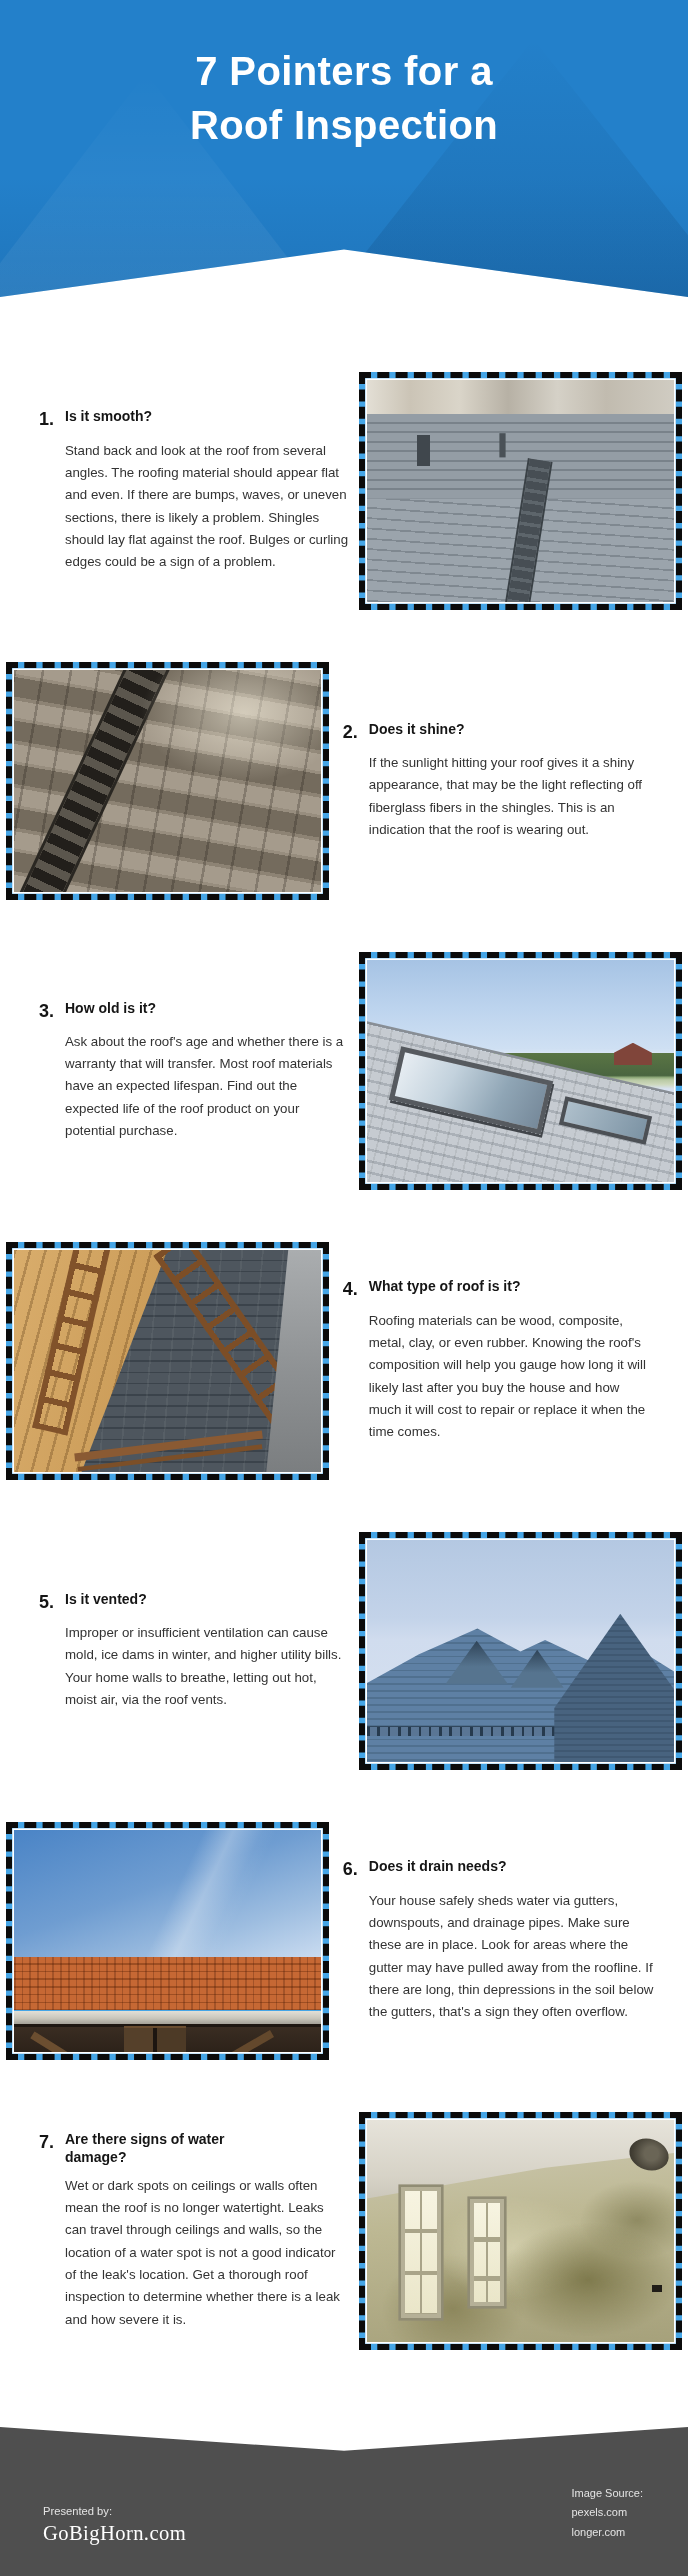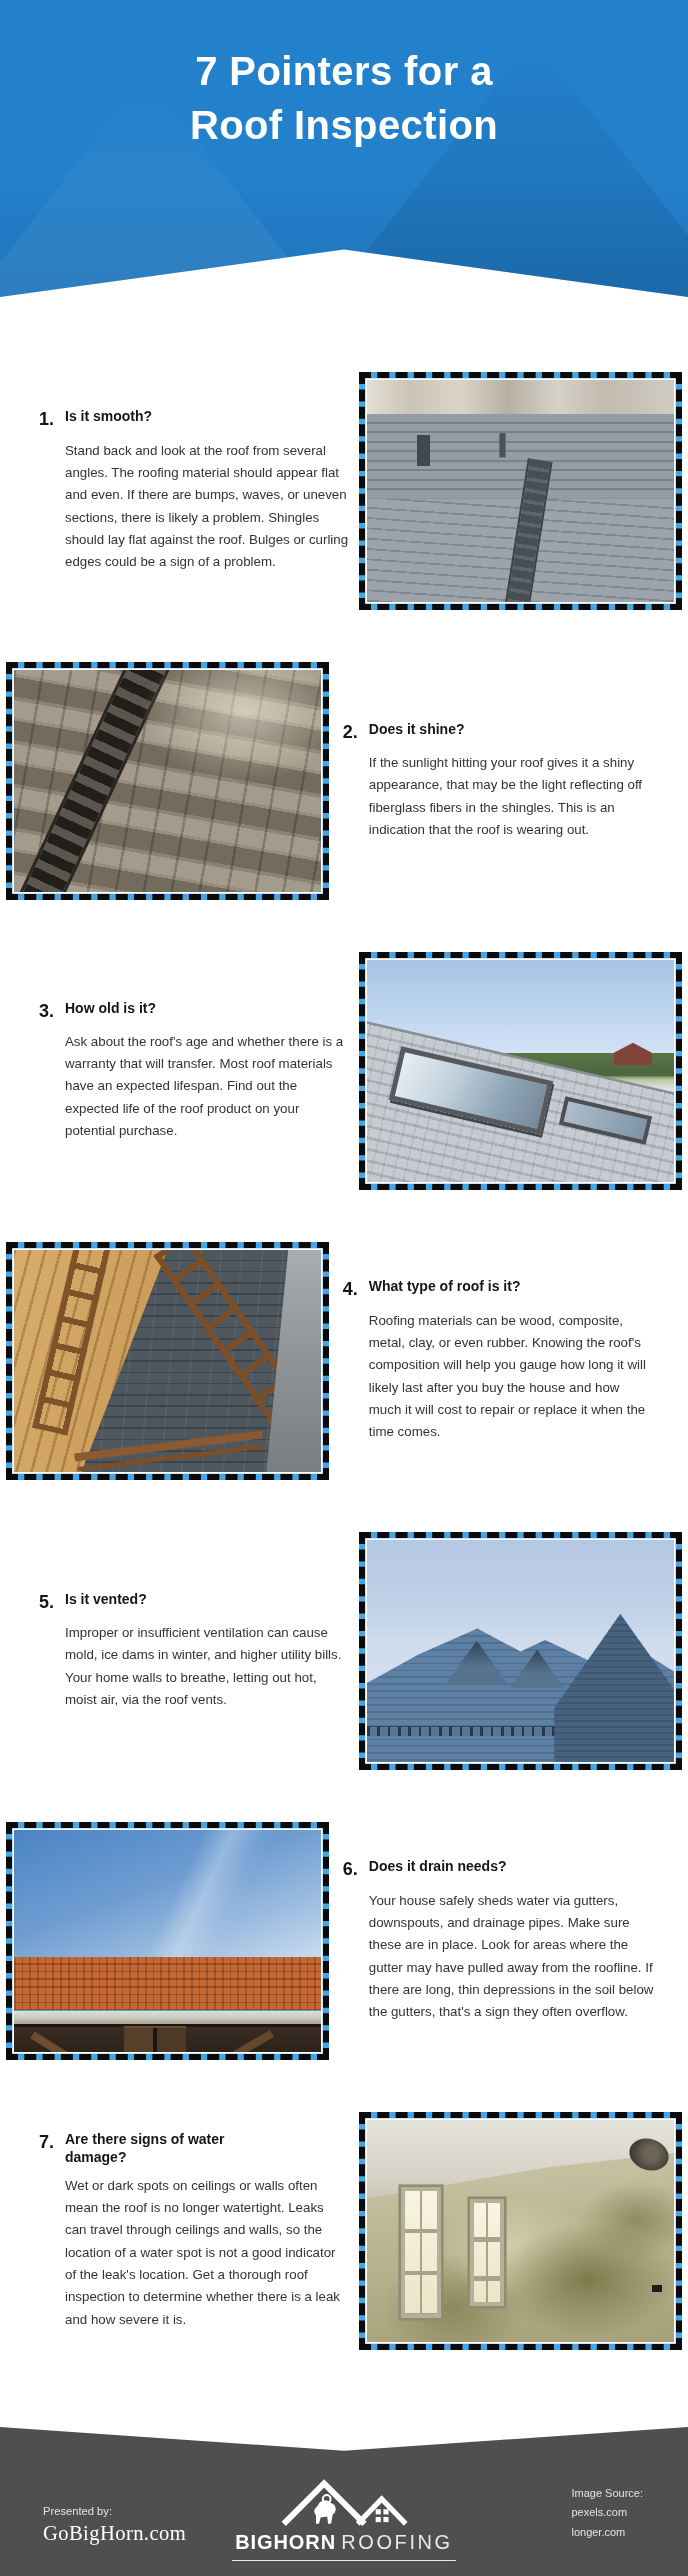--- a/index.html
+++ b/index.html
@@ -301,39 +301,20 @@
       </div>
     </section>
     </main>
 
   <footer class="footer">
     <div class="presented">
       <div class="presented-label">Presented by:</div>
       <div class="presented-site">GoBigHorn.com</div>
     </div>
 
-    <div class="brand">
-      <svg width="138" height="55" viewBox="0 0 160 64">
-        <path d="M10 58 L57 11 L104 58" fill="none" stroke="#ffffff" stroke-width="7"></path>
-        <path d="M96 58 L124 29 L152 58" fill="none" stroke="#ffffff" stroke-width="6"></path>
-        <g fill="#ffffff">
-          <circle cx="60" cy="29" r="4.5" fill="none" stroke="#ffffff" stroke-width="2.4"></circle>
-          <path d="M52 33 q7 -5 12 0 l5 3 q4 7 -2 11 l-2 11 h-3.4 l-1 -8.5 -7.6 1 -2 7.5 h-3.4 l0 -9.5 q-4.6 -6.5 1 -10.5 z"></path>
-        </g>
-        <g fill="#ffffff">
-          <rect x="117" y="41" width="6" height="6"></rect>
-            <rect x="126" y="41" width="6" height="6"></rect>
-          <rect x="117" y="50" width="6" height="6"></rect>
-            <rect x="126" y="50" width="6" height="6"></rect>
-        </g>
-      </svg>
-      <div class="wordmark">
-        <span class="w1">BIGHORN</span><span class="w2">ROOFING</span>
-      </div>
-    </div>
 
     <div class="sources">
       <div>Image Source:</div>
       <div>pexels.com</div>
       <div>longer.com</div>
     </div>
   </footer>
 
 </div>
 

